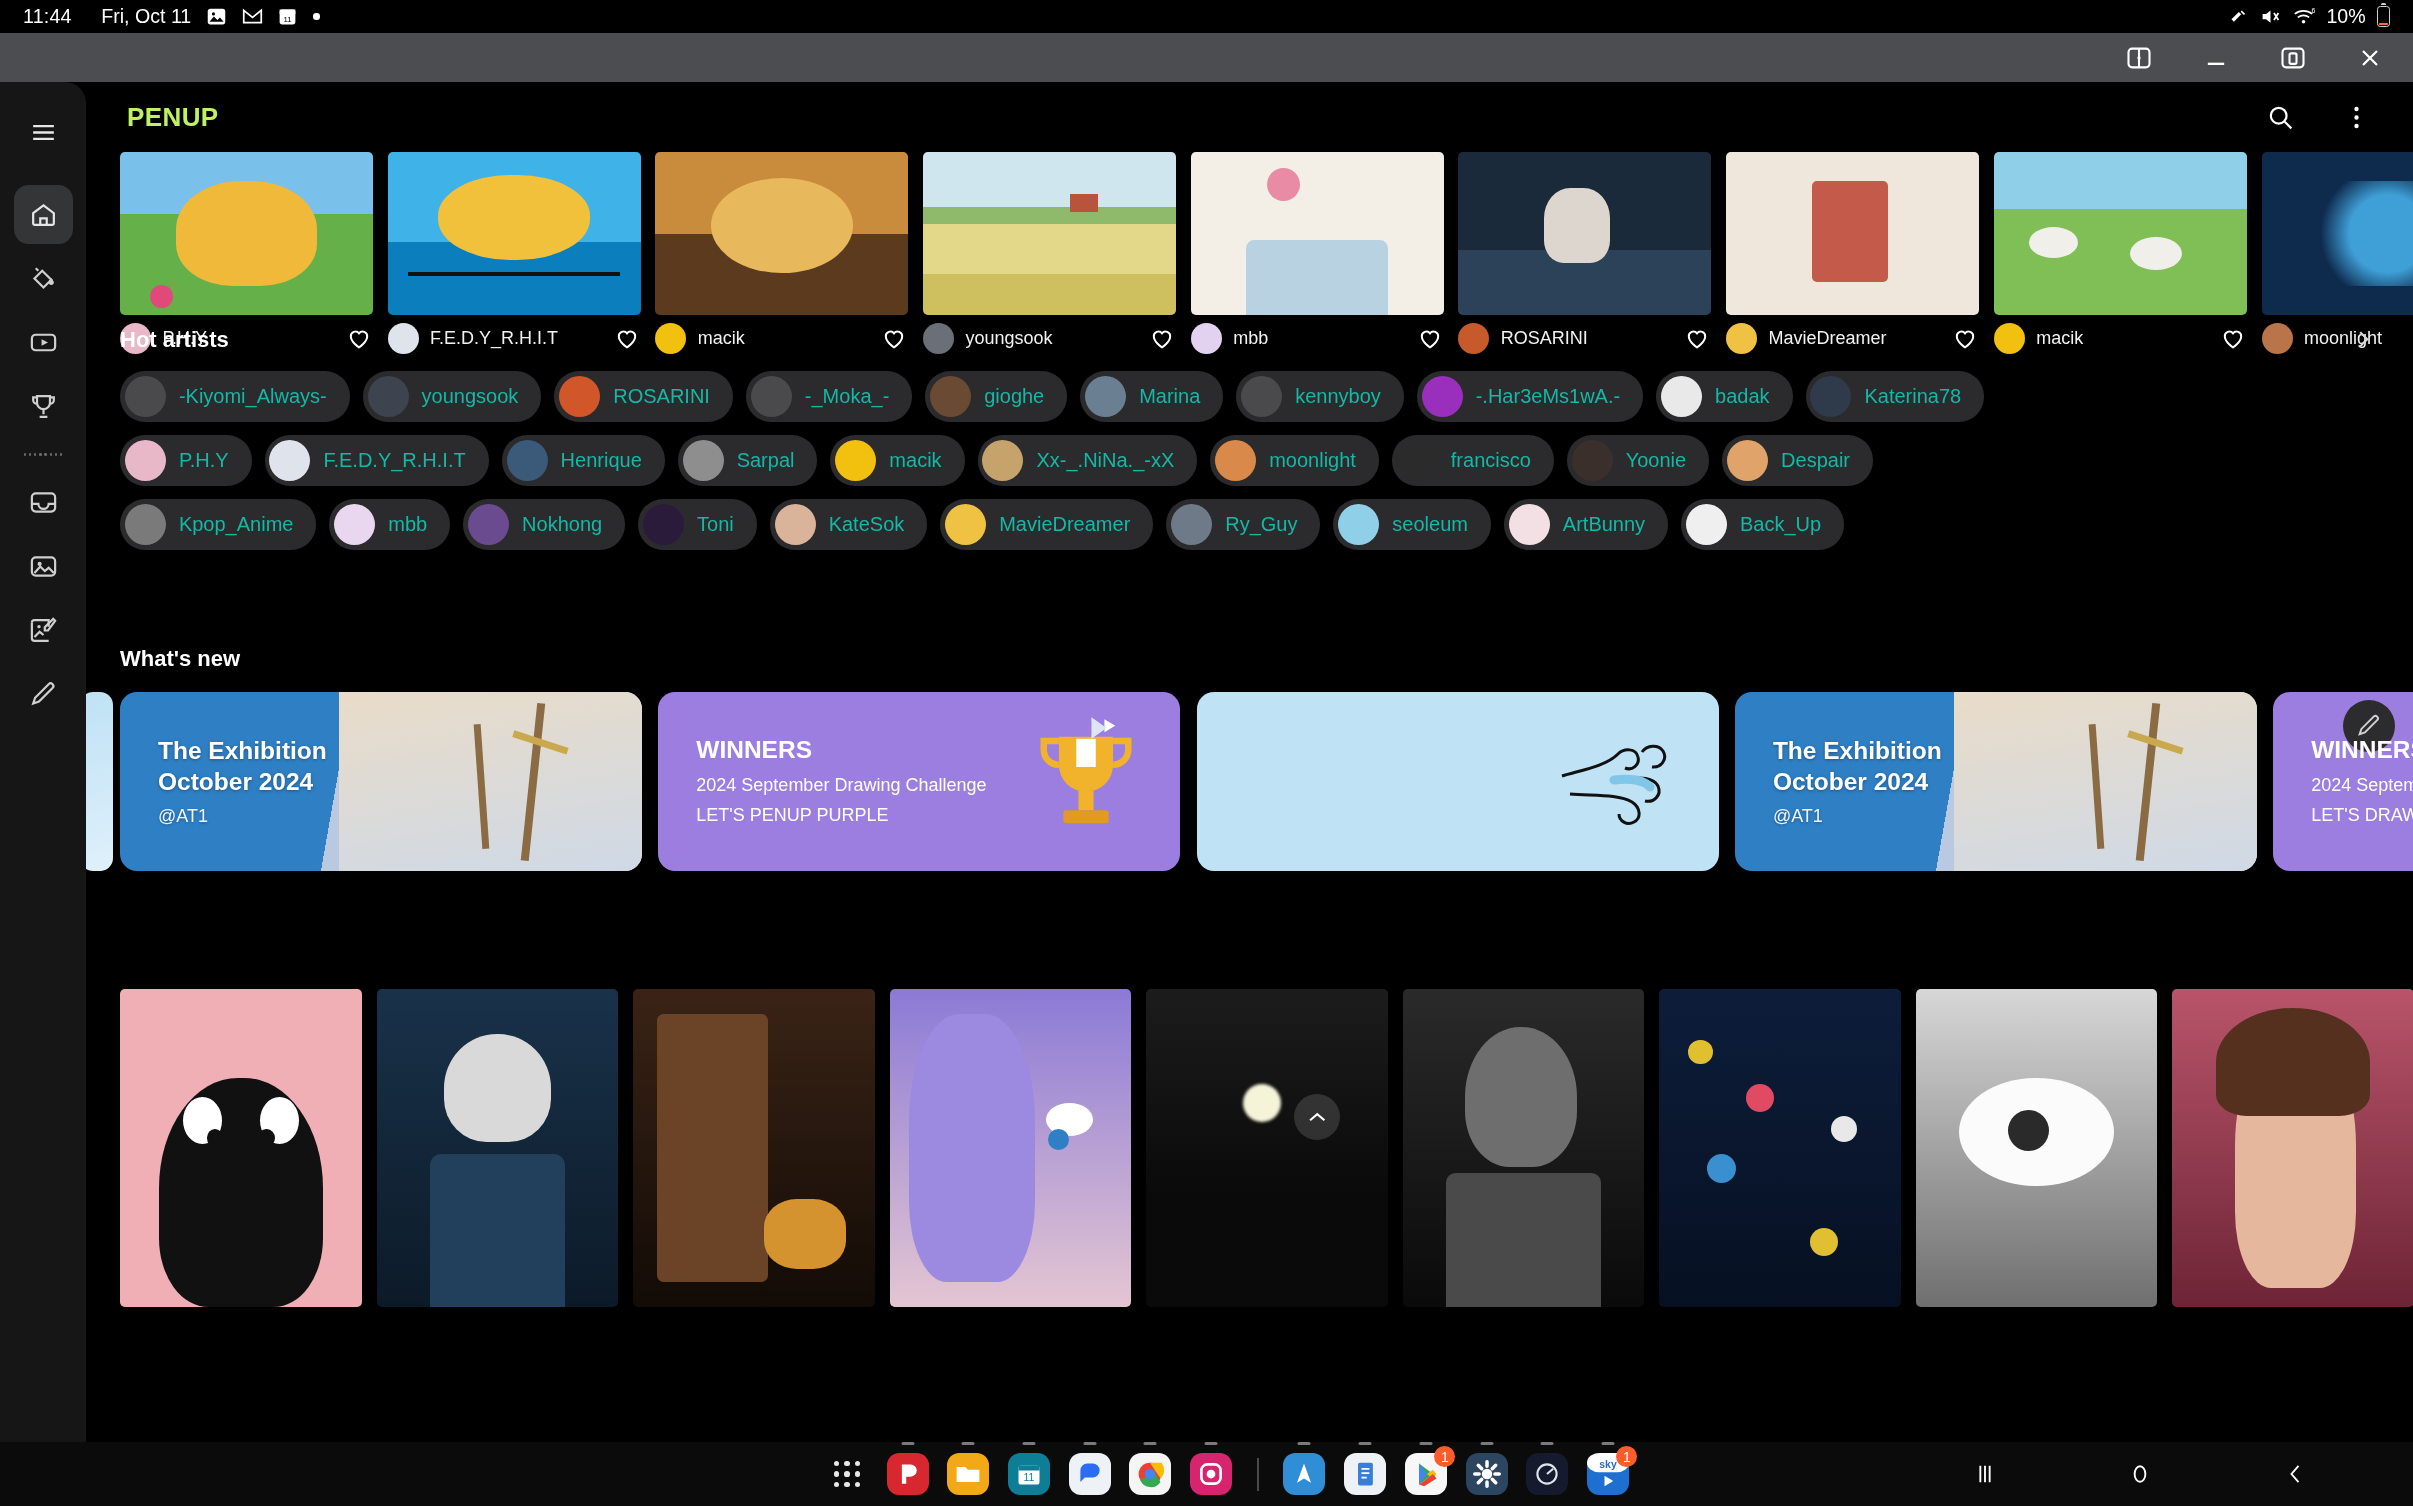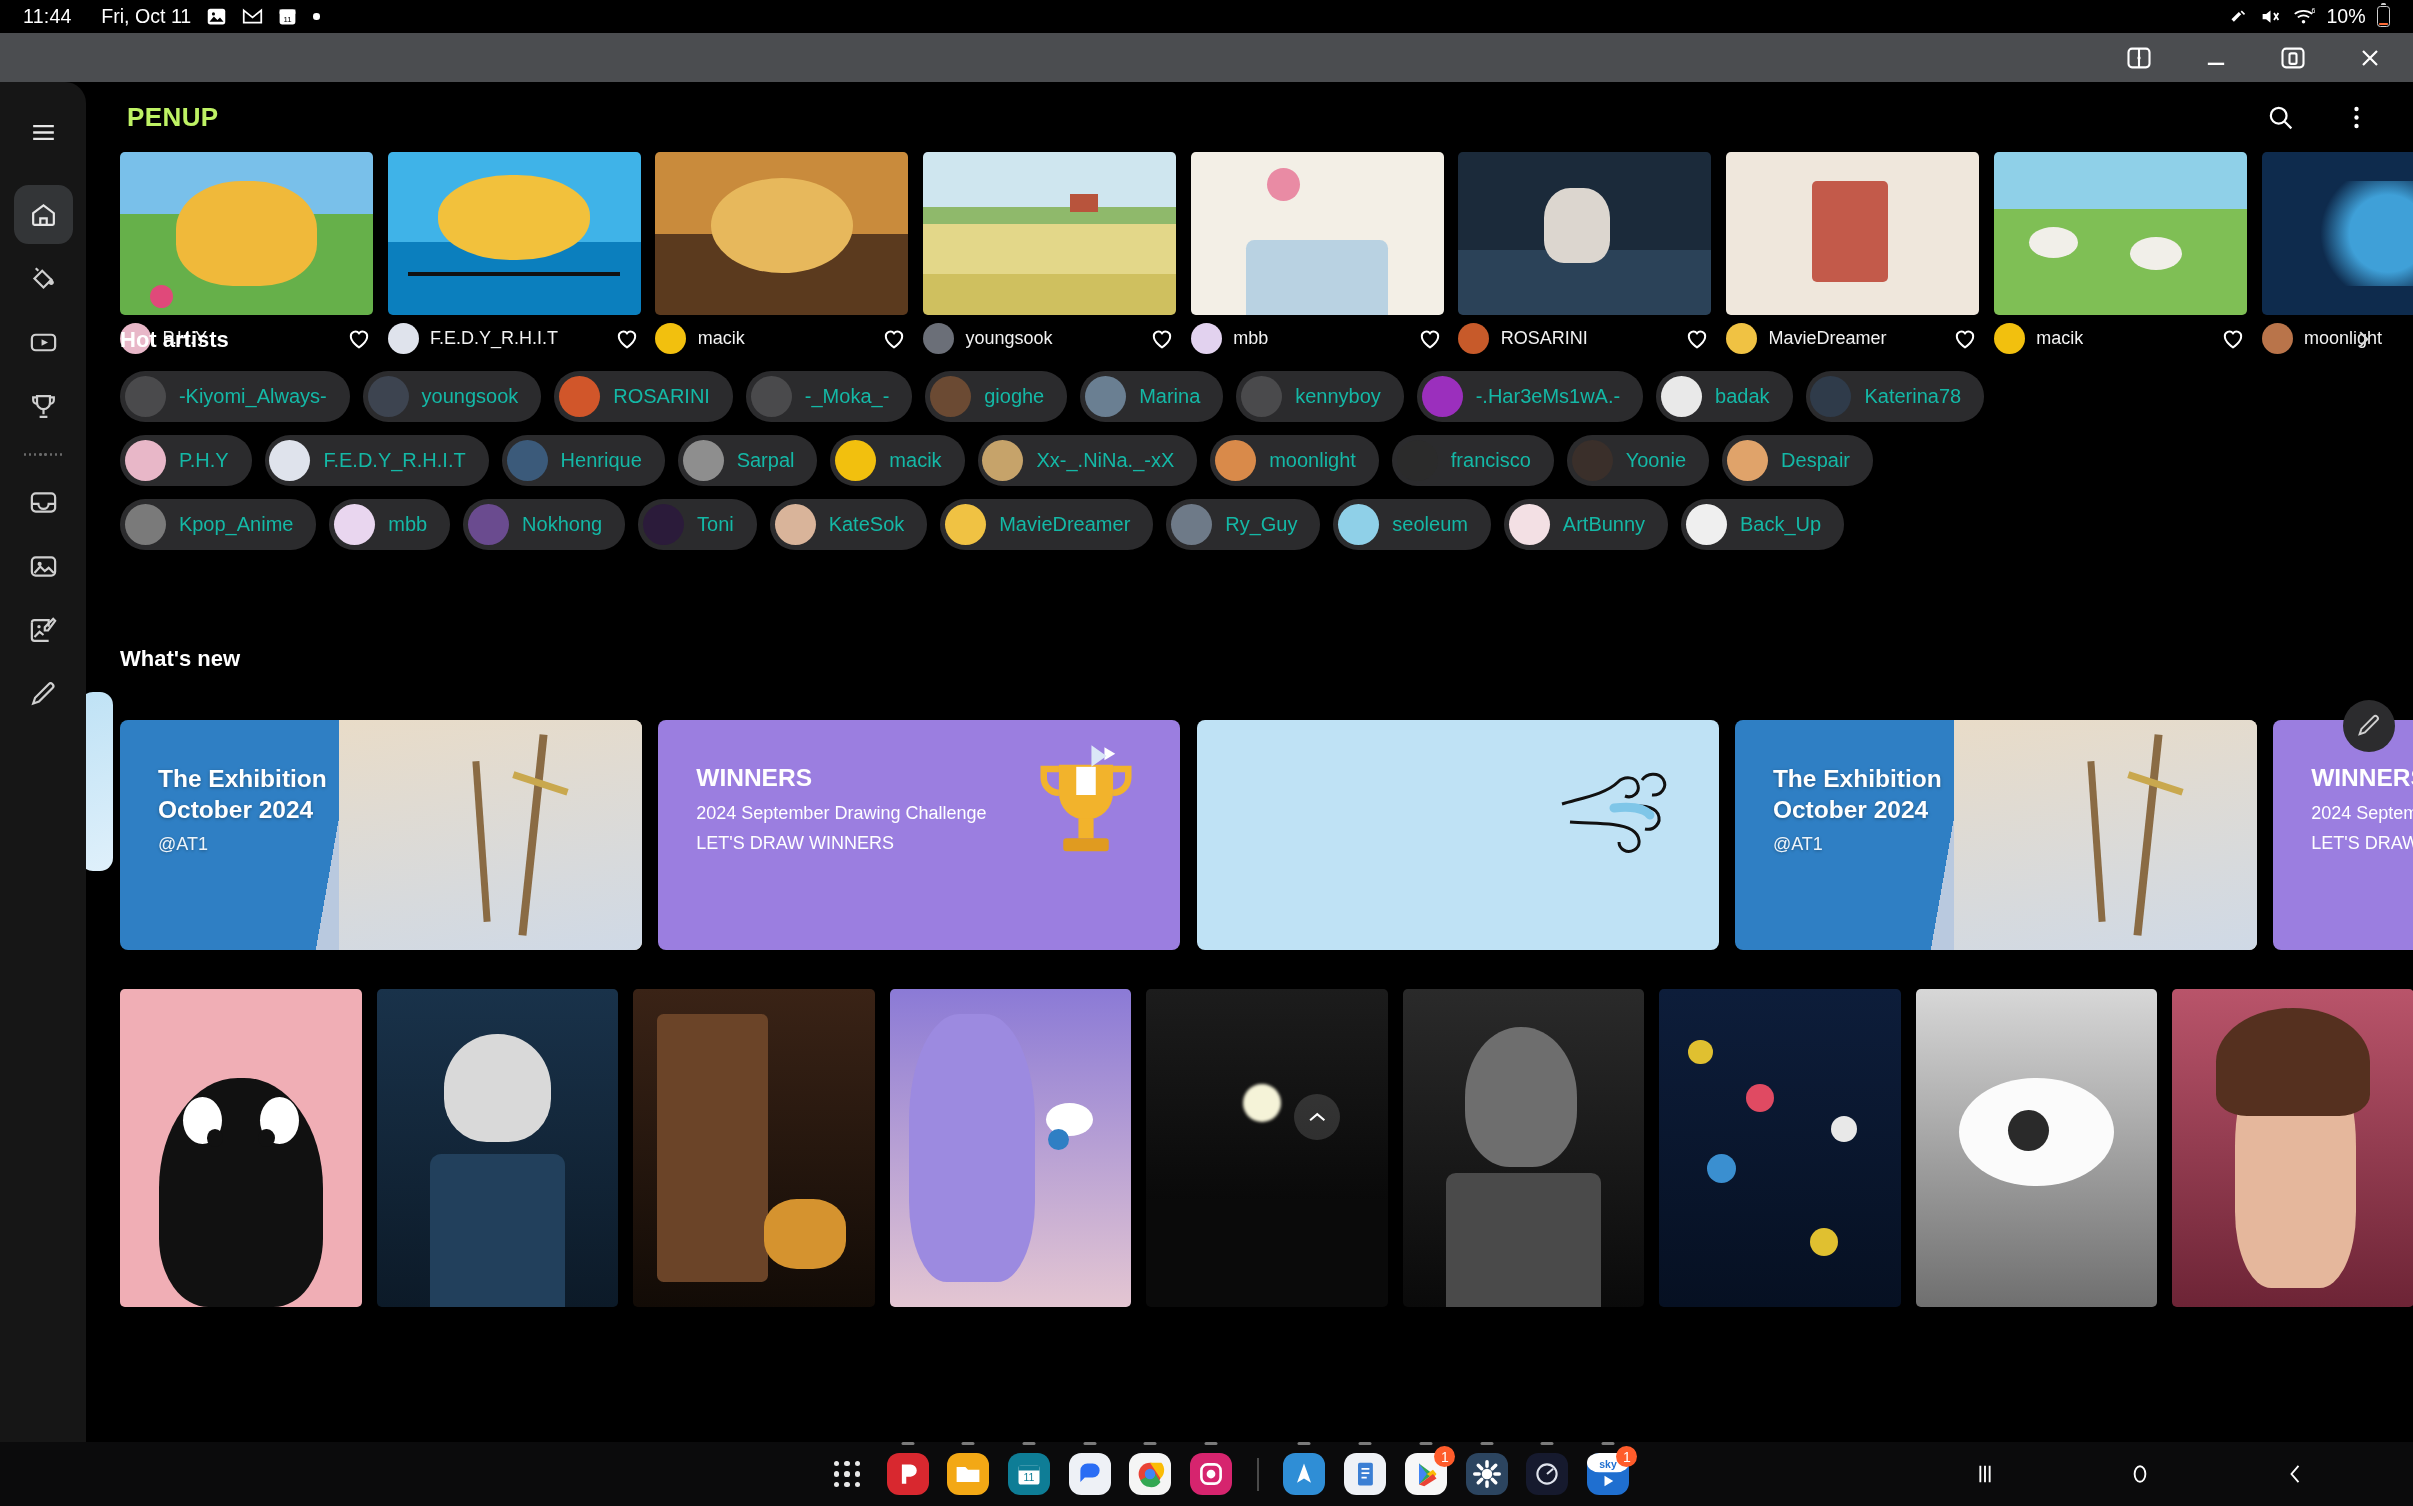--- a/index.html
+++ b/index.html
@@ -93,21 +93,21 @@
   .chiprow { display: flex; gap: 13px; }
   .chip {
     height: 51px; border-radius: 25px; background: #2b2b2d;
     display: flex; align-items: center; padding: 0 23px 0 4.9px; gap: 13px; cursor: pointer;
   }
   .chip .cav { width: 41px; height: 41px; border-radius: 50%; overflow: hidden; flex: 0 0 41px; background: #3b3b3d; position: relative; }
   .chip .cname { color: #14b8a6; font-size: 20px; white-space: nowrap; }
 
   
   .wnrow { display: flex; gap: 16.3px; padding-left: 34px; align-items: flex-start; }
-  .wncard { height: 230px; border-radius: 8px; overflow: hidden; position: relative; flex: 0 0 auto; cursor: pointer; margin-top: 28px; }
+  .wncard { height: 179px; border-radius: 17px; overflow: hidden; position: relative; flex: 0 0 auto; cursor: pointer; }
   .wncard .wn-txt { position: absolute; left: 38px; top: 0; height: 179px; display: flex; flex-direction: column; justify-content: center; z-index: 3; }
   .wn-t1 { font-size: 24.5px; font-weight: 700; line-height: 1.25; }
   .wn-t2 { font-size: 18px; line-height: 1.35; margin-top: 6.5px; }
   .wn-t3 { font-size: 18px; margin-top: 8.2px; opacity: .92; }
 
   
   .remix { display: flex; gap: 14.7px; padding-left: 34px; }
   .remix-card { width: 253px; height: 318px; border-radius: 4.9px; overflow: hidden; position: relative; }
 
   
@@ -589,21 +589,21 @@
               <path d="M30 24H16v8a14 14 0 0 0 14 14M80 24h14v8a14 14 0 0 1-14 14" fill="none" stroke="#f2b32c" stroke-width="6"></path>
               <rect x="48" y="70" width="14" height="18" fill="#f2b32c"></rect>
               <rect x="34" y="88" width="42" height="12" rx="3" fill="#e09b20"></rect>
               <rect x="46" y="22" width="18" height="26" fill="#fff"></rect>
               <path d="M72 4l10 6-10 6z" fill="#fff"></path>
               <path d="M60 2l14 10-14 10z" fill="#dbe7f7"></path>
             </svg></div>
           <div class="wn-txt" style="color:#fff">
             <div class="wn-t1">WINNERS</div>
             <div class="wn-t2">2024 September Drawing Challenge</div>
-            <div class="wn-t2">LET'S DRAW WINNERS</div>
+            <div class="wn-t2">LET'S PENUP PURPLE</div>
           </div>
         </div>
         <div class="wncard" style="width: 522px; background: rgb(191, 226, 245);">
           <div style="position:absolute;right:42px;top:44px;"><svg width="122" height="90" viewBox="0 0 120 90">
               <g fill="none" stroke="#111" stroke-width="3">
                 <path d="M6 40c20-6 44-10 56-22 6-6 18-6 20 3 2 8-6 14-13 11"></path>
                 <path d="M86 16c5-7 16-8 21-1 5 8-2 17-11 16"></path>
                 <path d="M14 58c22 2 48 0 62 8 8 5 10 16 2 20-7 4-15-1-15-8"></path>
                 <path d="M70 44c14-4 28-2 32 6 4 9-4 17-13 15"></path>
               </g>

